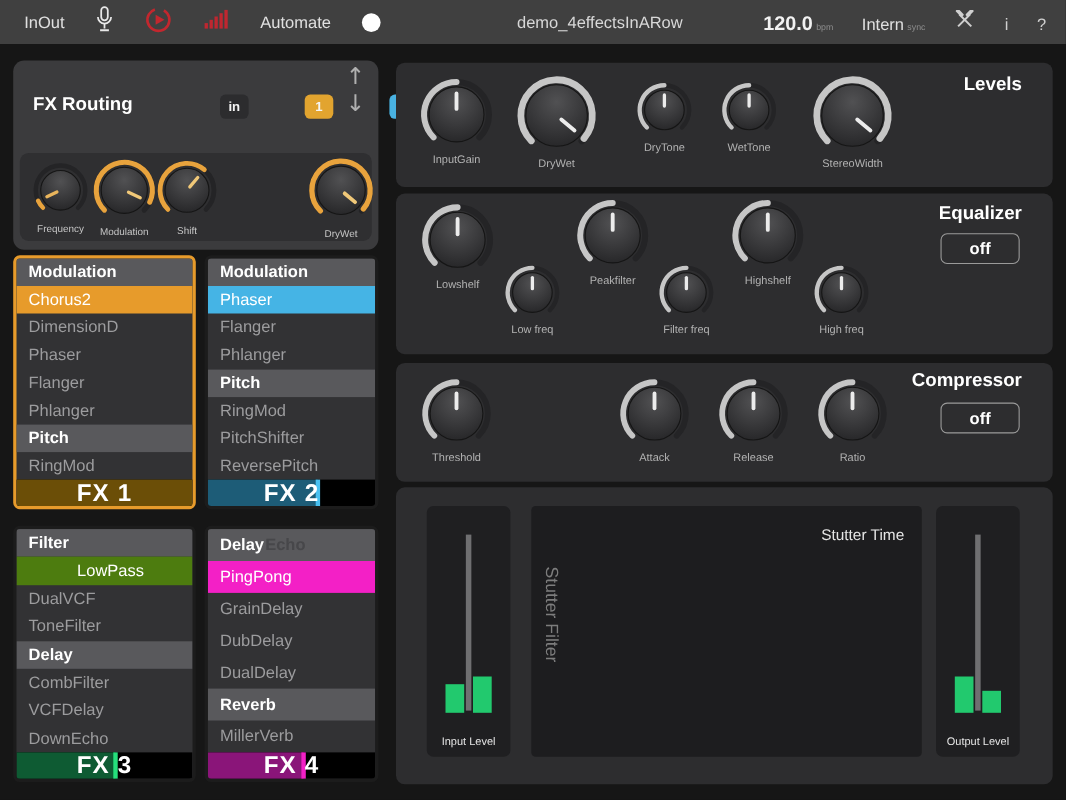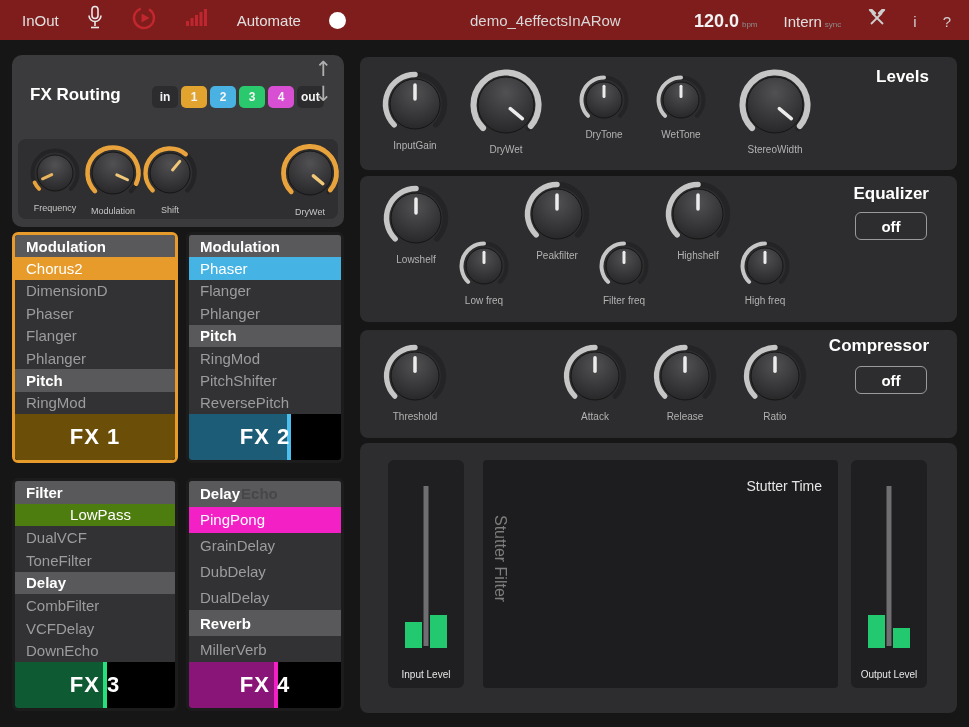--- a/index.html
+++ b/index.html
@@ -7,42 +7,42 @@
   body {
     position:relative; overflow:hidden;
     background:#161616;
     font-family:"Liberation Sans", sans-serif;
     color:#e3e3e3;
     -webkit-font-smoothing:antialiased;
   }
   
   .topbar {
     position:absolute; top:0; left:0; width:969px; height:40px;
-    background:#7f1d1d; display:flex; align-items:center; padding:0 22px;
+    background:#404040; display:flex; align-items:center; padding:0 22px;
   }
   .tb-left { display:flex; align-items:center; gap:28px; }
   .tb-text { font-size:15px; color:#e0e0e0; }
   .toggle-dot { width:17px; height:17px; border-radius:50%; background:#ffffff; }
   .tb-title { position:absolute; left:470px; font-size:15px; color:#d8d8d8; }
   .tb-right { position:absolute; right:18px; display:flex; align-items:baseline; gap:26px; }
   .tempo-val { font-size:18px; font-weight:bold; color:#f2f2f2; }
   .unit-sub { font-size:8px; color:#8d8d8d; margin-left:3px; }
   .sync-val { font-size:15px; color:#e0e0e0; }
   .tb-glyph { font-size:15px; color:#cfcfcf; }
   
   .routing-panel {
     position:absolute; left:12px; top:55px; width:332px; height:172px;
     background:#3b3b3d; border-radius:10px;
   }
   .routing-title { position:absolute; left:18px; top:30px; font-size:17px; font-weight:bold; color:#fff; }
   .chips { position:absolute; left:140px; top:31px; display:flex; gap:3px; }
   .chip {
     min-width:26px; height:22px; padding:0 4px; border-radius:5px;
     display:flex; align-items:center; justify-content:center;
-    font-size:12px; font-weight:bold; color:#f5f5f5;
+    font-size:12px; font-weight:bold; color:#f5f5f5;margin-left:48px;
   }
   .routing-arrows { position:absolute; right:12px; top:4px; display:flex; flex-direction:column; gap:4px; }
   .arrow-btn { background:none; border:none; color:#b0b0b0; font-size:21px; line-height:1; cursor:pointer; font-family:"DejaVu Sans",sans-serif; }
   .routing-knob-area {
     position:absolute; left:6px; top:84px; width:320px; height:80px;
     background:#2f2f31; border-radius:8px;
   }
   
   .knob { position:absolute; }
   .knob-label {
@@ -60,21 +60,21 @@
   #fx3 { left:12px;  top:478px; width:166px; height:233px; }
   #fx4 { left:186px; top:478px; width:158px; height:233px; }
   .fx-list { flex:1; display:flex; flex-direction:column; }
   .fx-item {
     flex:1; display:flex; align-items:center; padding-left:11px;
     font-size:15px; color:#9c9c9e; white-space:nowrap; overflow:hidden;
   }
   .fx-item.header { background:#59595c; color:#ffffff; font-weight:bold; }
   .fx-item.selected { color:#ffffff; }
   .fx-item .ghost { color:#47474a; font-weight:bold; margin-left:1px; }
-  .fx-footer { position:relative; height:46px; background:#000; flex:none; }
+  .fx-footer { position:relative; height:24px; background:#000; flex:none; }
   .footer-fill { position:absolute; left:0; top:0; bottom:0; }
   .footer-cursor { position:absolute; top:0; bottom:0; width:4px; }
   .footer-label {
     position:absolute; inset:0; display:flex; align-items:center; justify-content:center;
     font-size:22px; font-weight:bold; color:#fff; letter-spacing:1px;
   }
   
   .section { position:absolute; left:360px; width:597px; background:#2d2d2f; border-radius:8px; }
   #sec-levels { top:57px;  height:113px; }
   #sec-eq     { top:176px; height:146px; }

